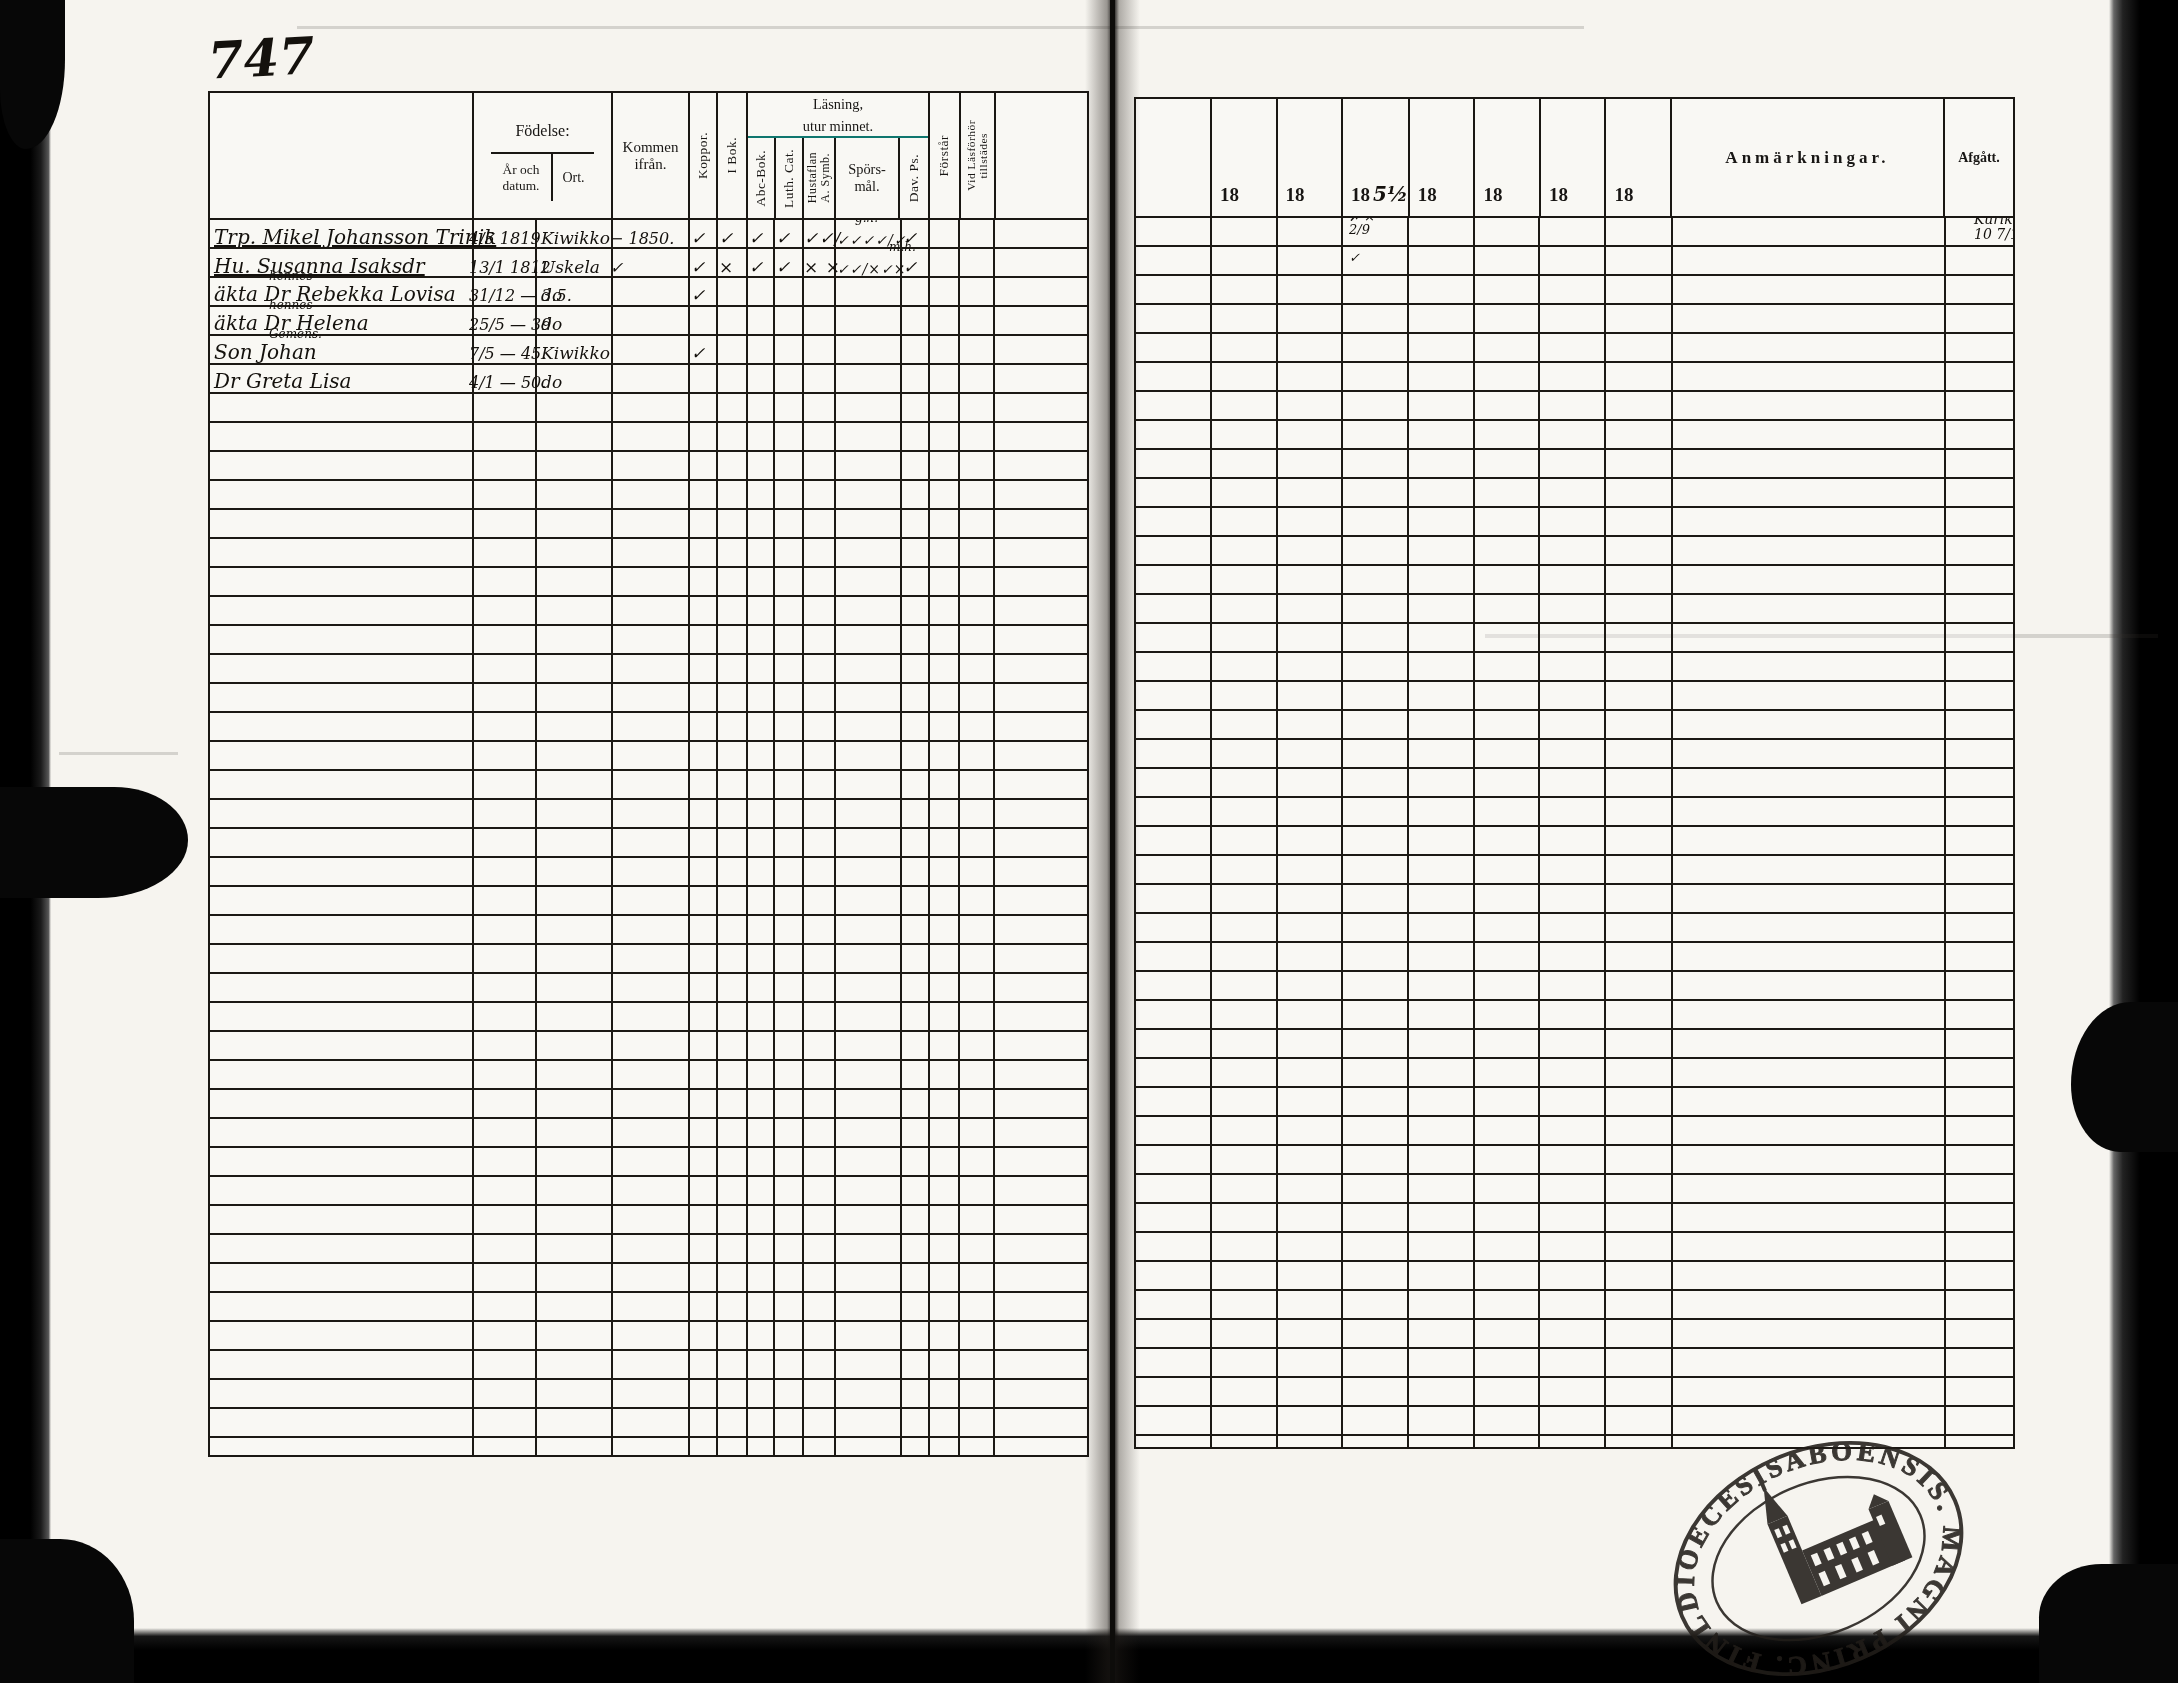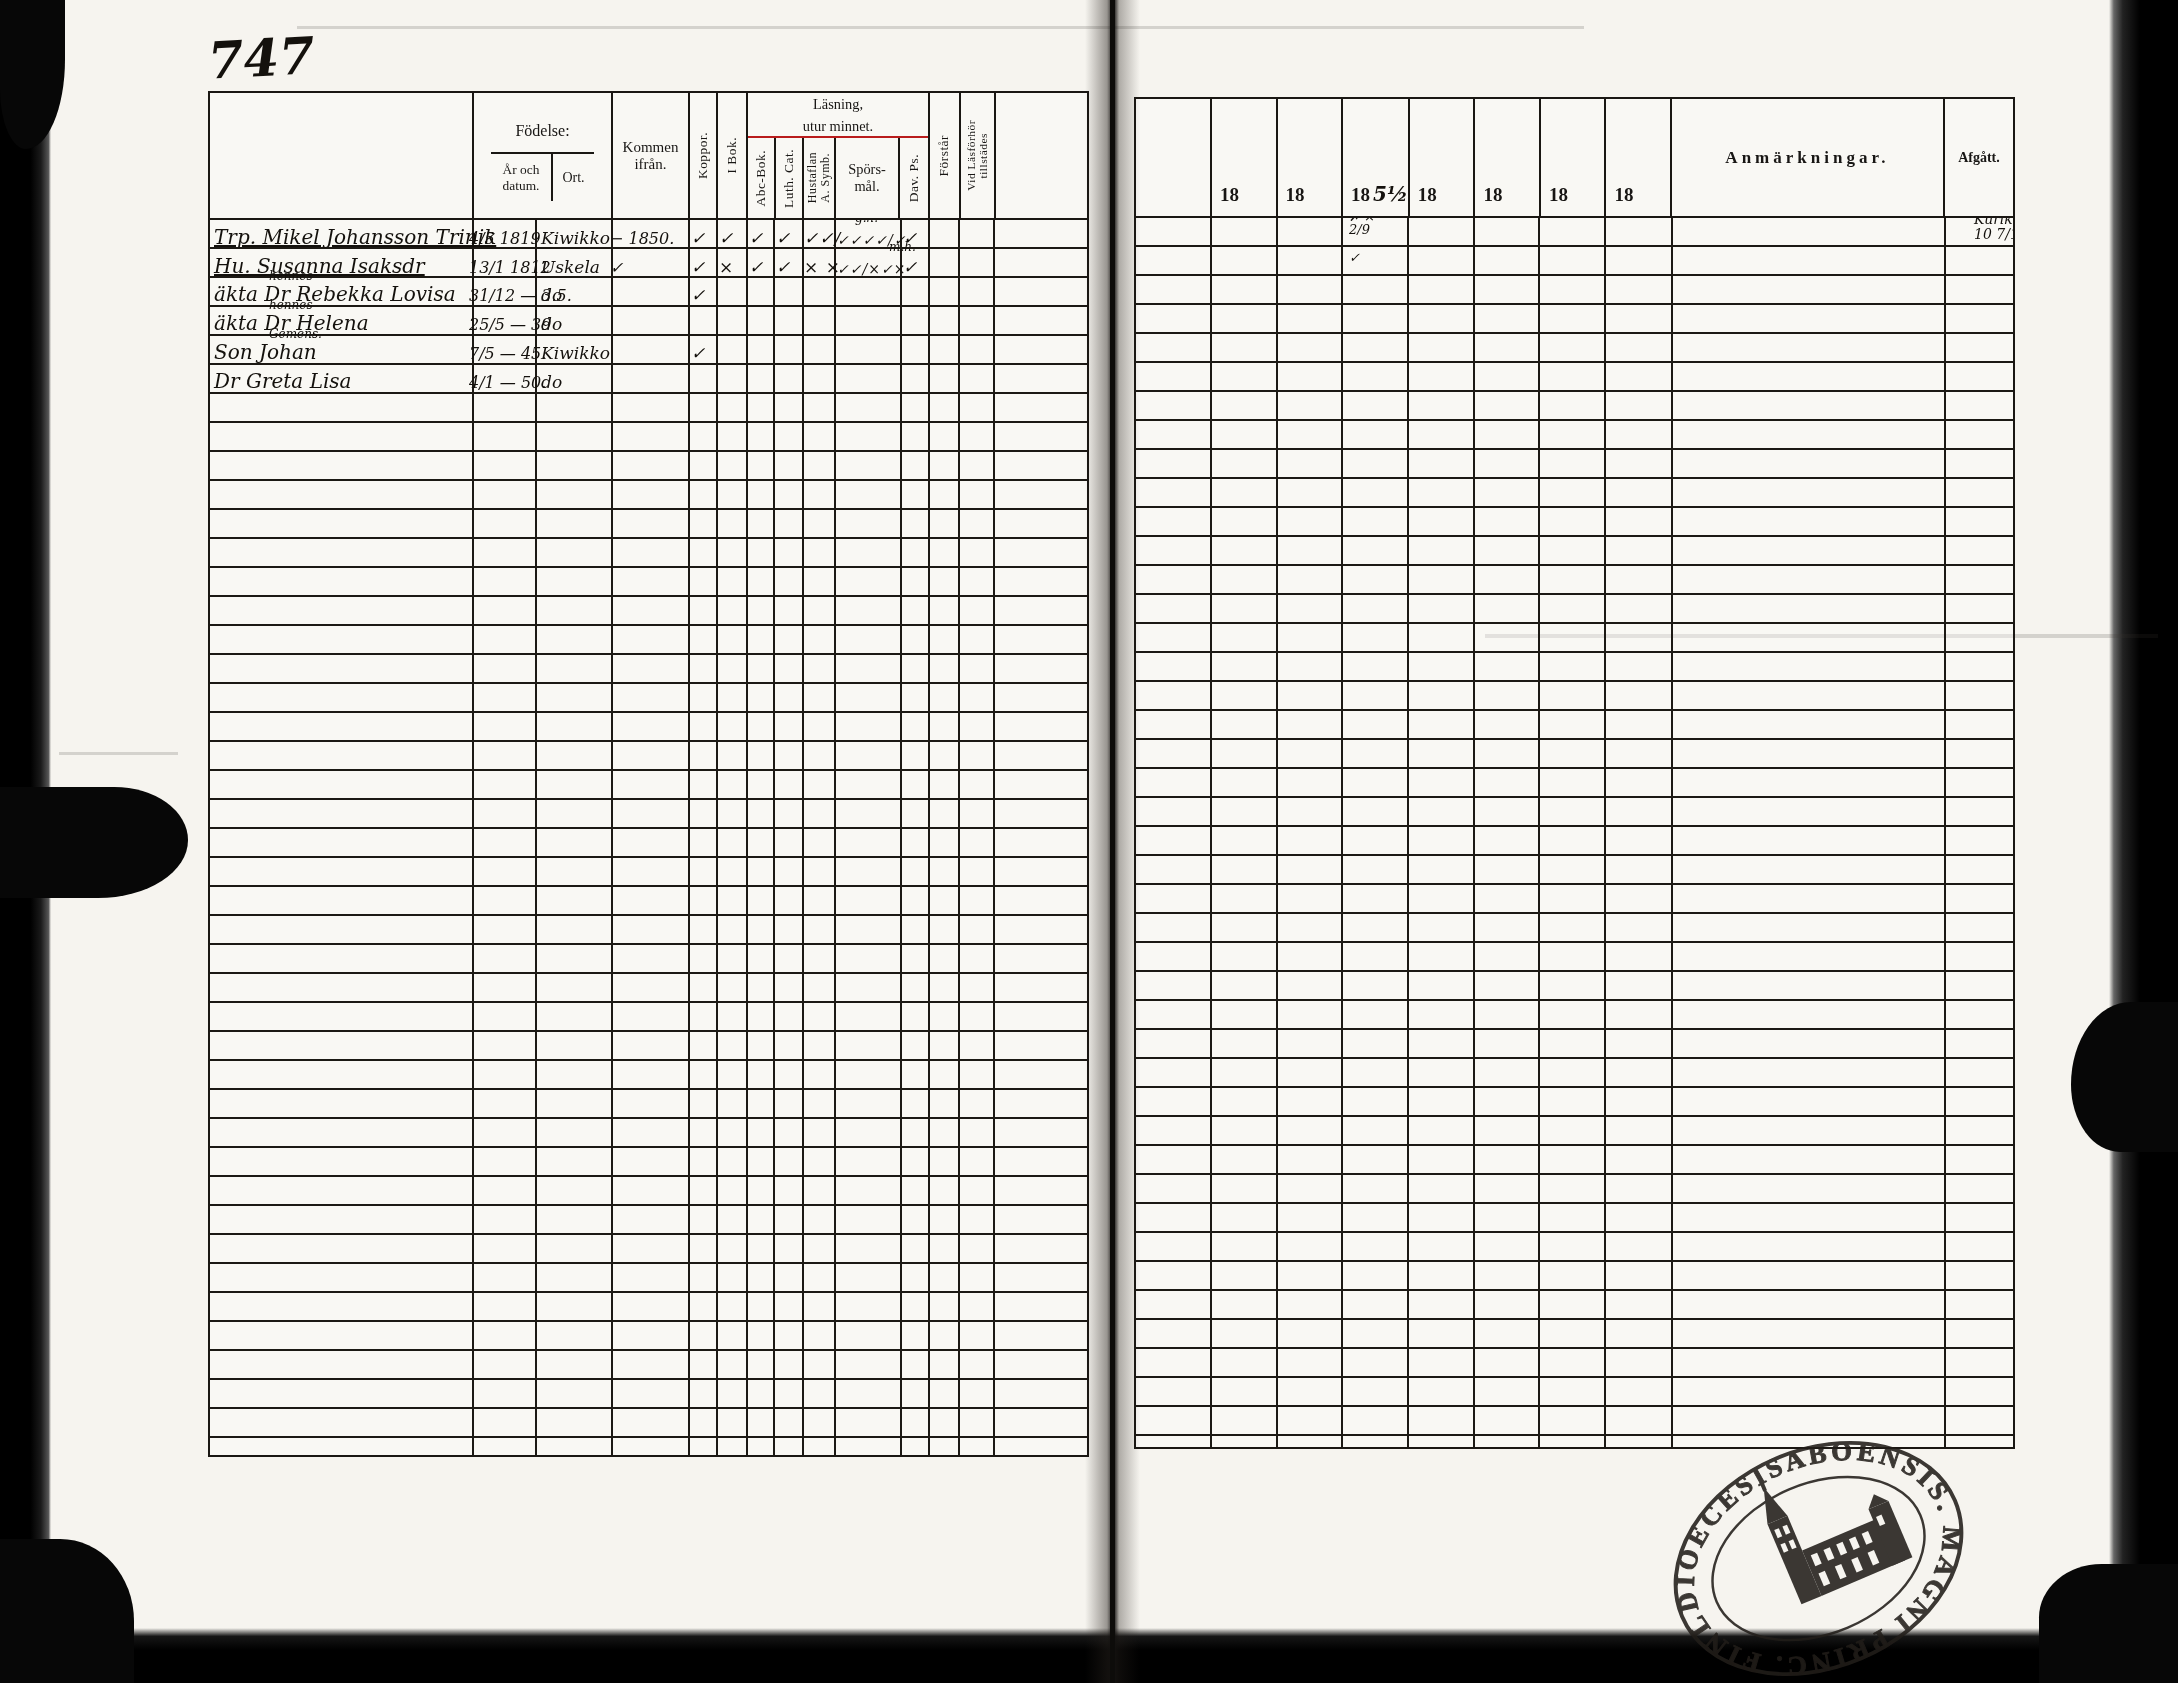--- a/index.html
+++ b/index.html
@@ -87,21 +87,21 @@
       <span>ifrån.</span>
     </div>
     <div class="cell" style="width:28px">
       <span class="vtext">Koppor.</span>
         </div>
     <div class="cell" style="width:30px">
       <span class="vtext">I Bok.</span>
         </div>
     <div class="cell" style="width:182px;flex-direction:column;padding:0">
       <div style="height:23px;display:flex;align-items:center;justify-content:center;width:100%;font-size:14.4px">Läsning,</div>
-      <div style="height:22px;display:flex;align-items:center;justify-content:center;width:100%;border-bottom:2px solid #b91c1c;box-sizing:border-box;font-size:14.4px">utur minnet.</div>
+      <div style="height:22px;display:flex;align-items:center;justify-content:center;width:100%;border-bottom:2px solid #0f766e;box-sizing:border-box;font-size:14.4px">utur minnet.</div>
       <div style="flex:1;display:flex;width:100%">
         <div style="width:28px;border-right:2px solid #1a1713;box-sizing:border-box;display:flex;align-items:center;justify-content:center">
               <span class="vtext">Abc-Bok.</span>
             </div>
         <div style="width:29px;border-right:2px solid #1a1713;box-sizing:border-box;display:flex;align-items:center;justify-content:center">
               <span class="vtext">Luth. Cat.</span>
             </div>
         <div style="width:32px;border-right:2px solid #1a1713;box-sizing:border-box;display:flex;align-items:center;justify-content:center">
           <span class="vtext" style="font-size:12px">Hustaflan</span>
           <span class="vtext" style="font-size:12px">A. Symb.</span>

